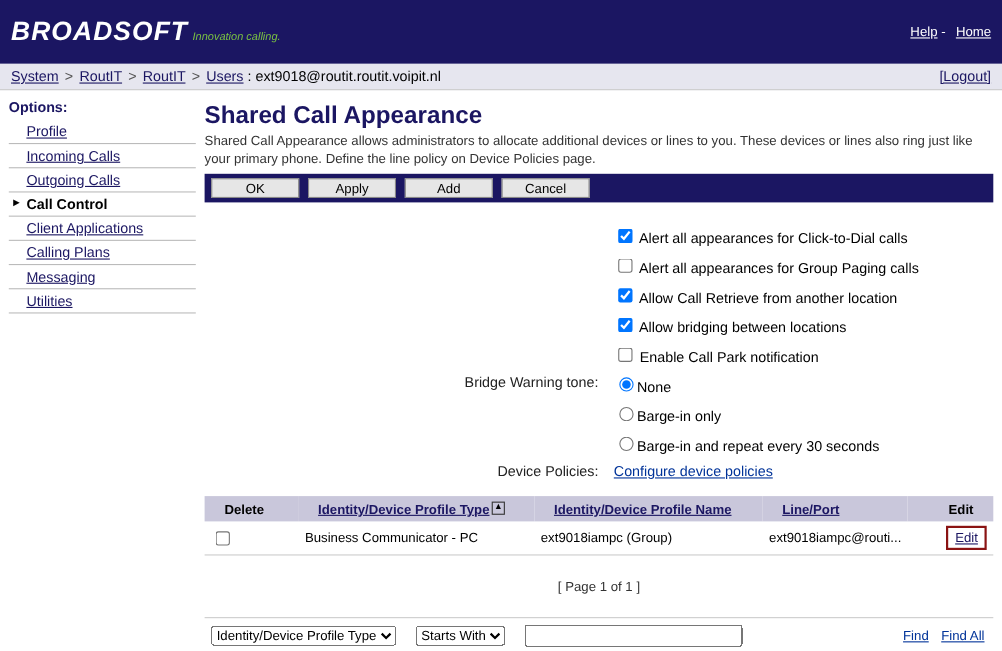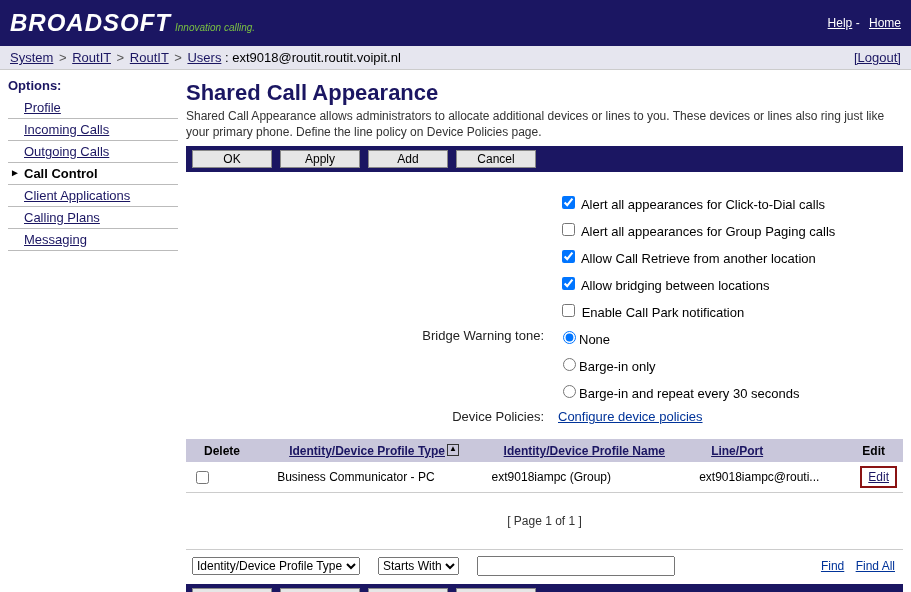--- a/index.html
+++ b/index.html
@@ -12,21 +12,21 @@
     width: 911px;
   }
   a { color: #003399; text-decoration: underline; cursor: pointer; }
   .topbar {
     background: #1b1662;
     color: #fff;
     display: flex;
     justify-content: space-between;
     align-items: center;
     padding: 0 10px;
-    height: 46px;
+    height: 58px;
   }
   .logo {
     display: flex;
     align-items: baseline;
     color: #fff;
   }
   .logo-main {
     font-family: Arial, sans-serif;
     font-size: 24px;
     font-weight: bold;
@@ -233,20 +233,21 @@
   <div class="sidebar">
     <div class="heading">Options:</div>
     <ul>
       <li><a>Profile</a></li>
       <li><a>Incoming Calls</a></li>
       <li><a>Outgoing Calls</a></li>
       <li class="active"><a>Call Control</a></li>
       <li><a>Client Applications</a></li>
       <li><a>Calling Plans</a></li>
       <li><a>Messaging</a></li>
+      <li><a>Utilities</a></li>
     </ul>
   </div>
 
   <div class="content">
     <h1 class="page-title">Shared Call Appearance</h1>
     <div class="page-desc">Shared Call Appearance allows administrators to allocate additional devices or lines to you. These devices or lines also ring just like your primary phone. Define the line policy on Device Policies page.</div>
 
     <div class="button-bar">
       <button class="btn">OK</button>
       <button class="btn">Apply</button>

